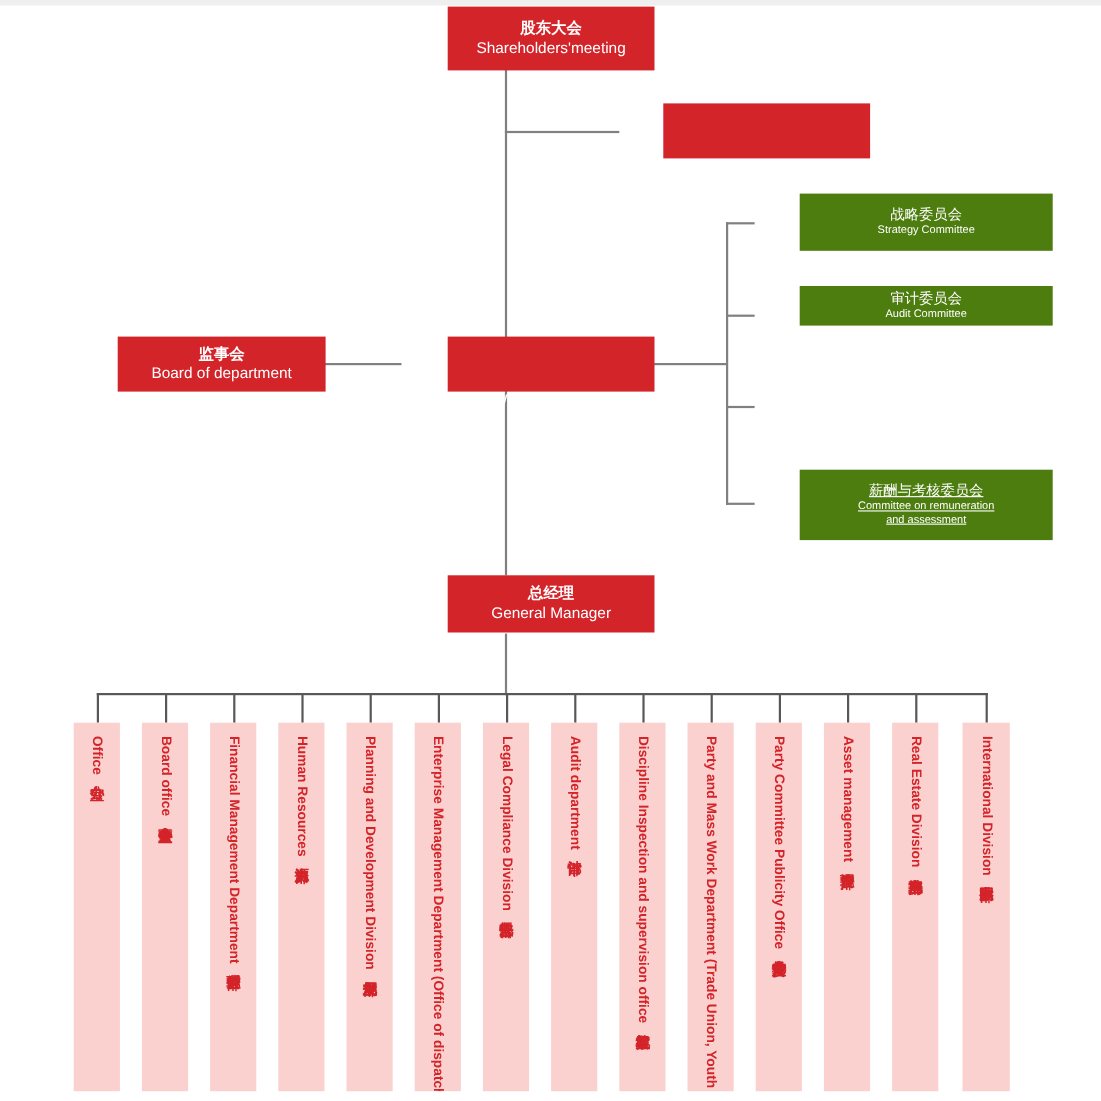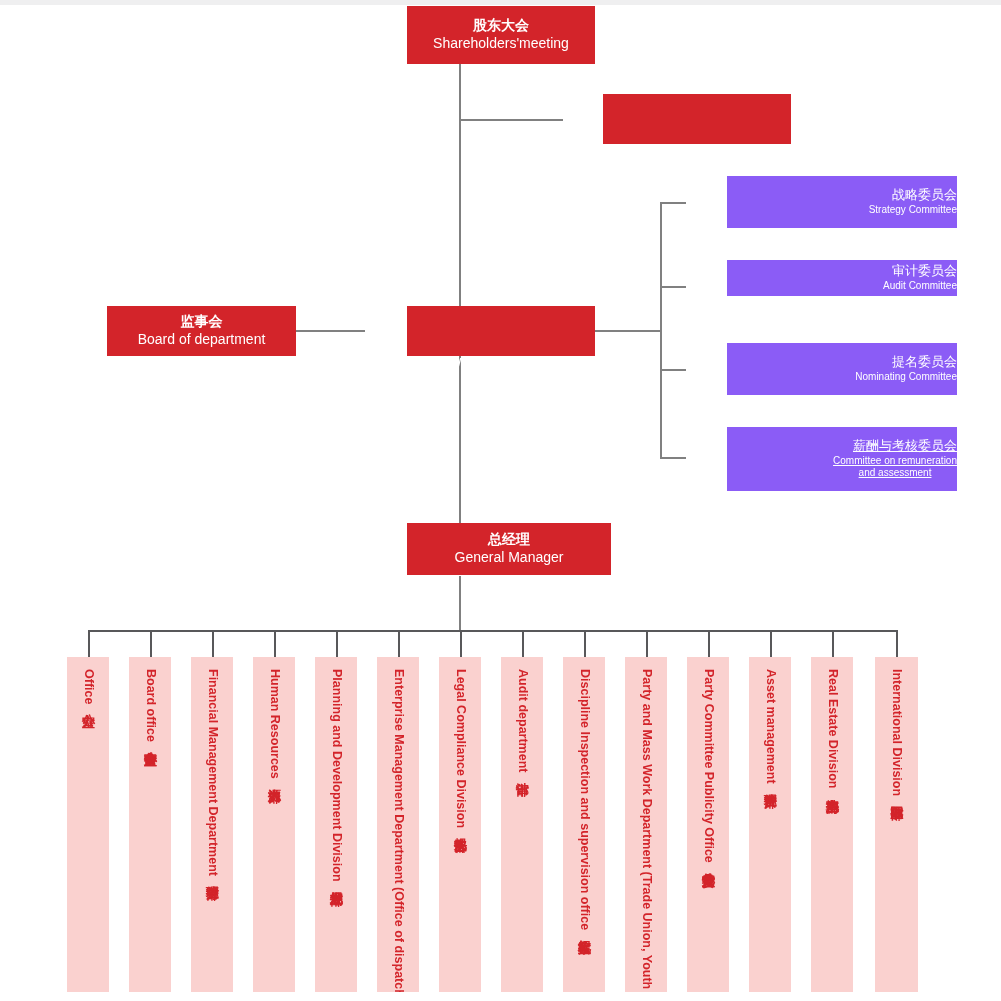--- a/index.html
+++ b/index.html
@@ -49,23 +49,22 @@
     white-space: pre-line;
   }
   .node-red {
     background: #d3242a;
     color: #ffffff;
   }
   .node-red .cn { font-size: 14px; font-weight: 700; }
   .node-red .en { font-size: 14px; font-weight: 400; }
 
   .node-pink {
-    background: #8b5cf6;
+    background: #4d7c0f;
     color: #ffffff;
-    align-items: flex-end;
   }
   .node-pink .cn { font-size: 13px; font-weight: 400; }
   .node-pink .en { font-size: 10px; font-weight: 400; }
 
   
   .dept {
     position: absolute;
     box-sizing: border-box;
     background: #fad1cf;
     color: #d3242a;
@@ -148,39 +147,35 @@
   <div class="node node-red" style="left:66px; top:306px; width:189px; height:50px;">
     <span class="cn">监事会</span>
     <span class="en">Board of department</span>
   </div>
 
   <div class="node node-red" style="left:366px; top:306px; width:188px; height:50px;gap:48px;">
     <span class="cn">董事会</span>
     <span class="en">Work of directors</span>
   </div>
 
-  <div class="node node-red" style="left:366px; top:523px; width:204px; height:52px;">
+  <div class="node node-red" style="left:366px; top:523px; width:188px; height:52px;">
     <span class="cn">总经理</span>
     <span class="en">General Manager</span>
   </div>
 
   <div class="node node-pink" style="left:686px; top:176px; width:230px; height:52px;">
     <span class="cn">战略委员会</span>
     <span class="en">Strategy Committee</span>
   </div>
 
   <div class="node node-pink" style="left:686px; top:260px; width:230px; height:36px;">
     <span class="cn">审计委员会</span>
     <span class="en">Audit Committee</span>
   </div>
 
-  <div class="node node-pink" style="left:686px; top:343px; width:230px; height:52px;">
-    <span class="cn">提名委员会</span>
-    <span class="en">Nominating Committee</span>
-  </div>
 
   <div class="node node-pink" style="left:686px; top:427px; width:230px; height:64px;text-decoration:underline;">
     <span class="cn">薪酬与考核委员会</span>
     <span class="en">Committee on remuneration
 and assessment</span>
   </div>
 
   <div class="dept" style="left:67px; top:657px; width:42px; height:335px;">
     <div class="dept-inner">
       <span class="en">Office</span>

